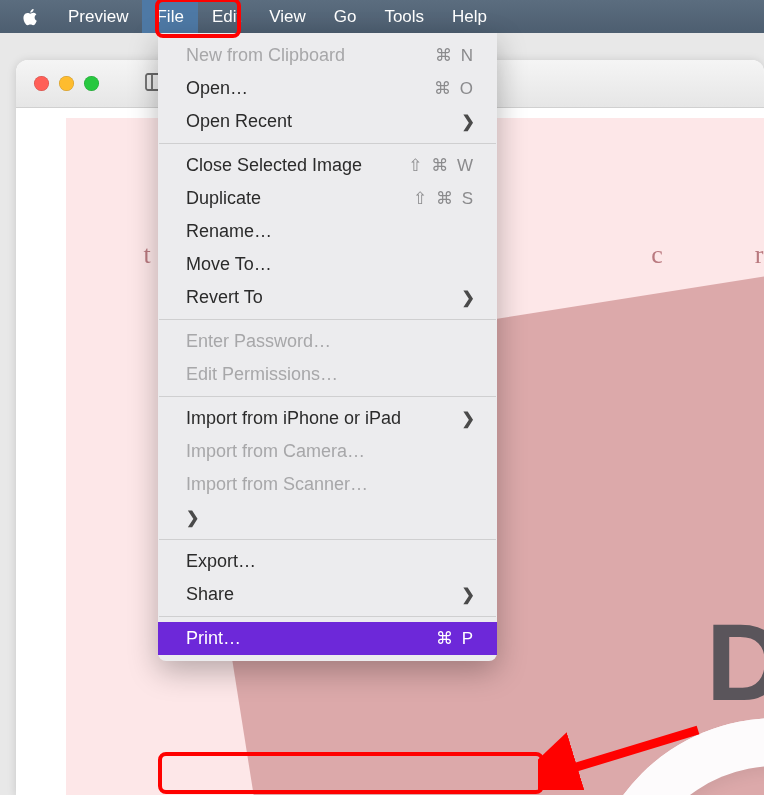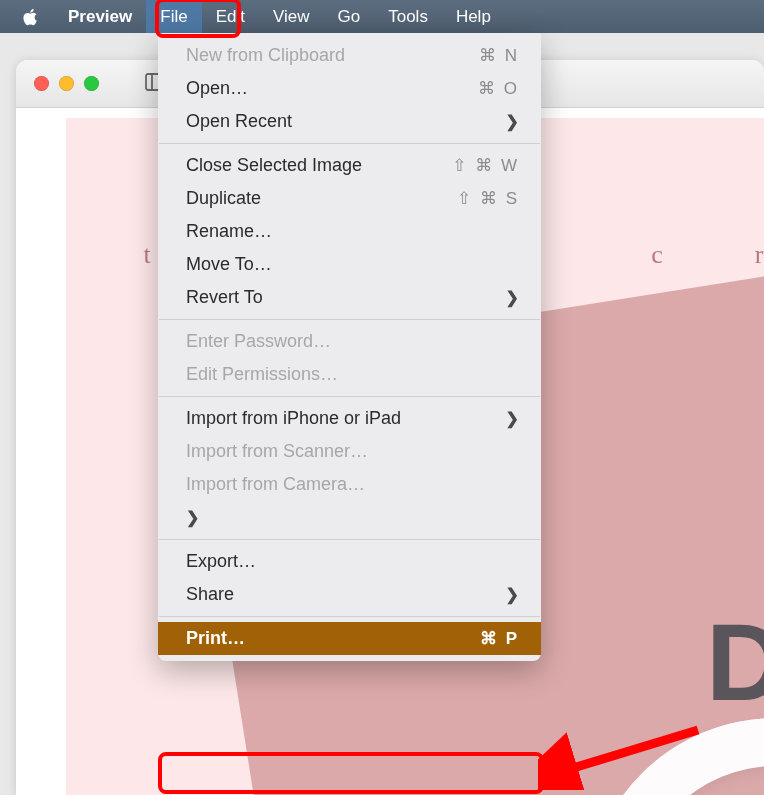--- a/index.html
+++ b/index.html
@@ -26,21 +26,21 @@
       font-size: 17px;
     }
     .apple-logo { margin-right: 14px; font-size: 19px; line-height: 1; display:flex; align-items:center;}
     .menubar-item {
       padding: 0 14px;
       height: 33px;
       display: flex;
       align-items: center;
       cursor: default;
     }
-    .menubar-item.bold { font-weight: 700; }
+    .menubar-item.bold { font-weight: 400; }
     .menubar-item.active { background: #4e79a5; }
 
     
     .window {
       position: absolute;
       top: 60px;
       left: 16px;
       right: 0;
       bottom: 0;
       background: #ffffff;
@@ -121,42 +121,41 @@
       border-radius:50%;
       background:#dca9aa;
       box-shadow: inset 0 5px 15px rgba(0,0,0,0.07);
     }
 
     
     .menu {
       position: absolute;
       top: 33px;
       left: 158px;
-      width: 383px;
+      width: 339px;
       background: #ececee;
       border-bottom-left-radius: 8px;
       border-bottom-right-radius: 8px;
       box-shadow: 0 10px 30px rgba(0,0,0,0.28);
       z-index: 100;
       padding: 6px 0 6px 0;
       font-size: 18px;
       color: #2b2b2b;
     }
     .menu-item {
       display: flex;
       align-items: center;
       justify-content: space-between;
       height: 33px;
       padding: 0 22px 0 28px;
       cursor: default;
     }
     .menu-item.highlight {
-      background: #a16207;
+      background: #6d28d9;
       color: #fff;
-      font-weight: bold;
     }
     .menu-item.disabled { color: #a7a7a9; }
     .menu-sep {
       height: 1px;
       background: #cfcfd0;
       margin: 5px 1px;
     }
     .shortcut {
       color: #8b8b8d;
       font-size: 17px;
@@ -272,24 +271,24 @@
     </div>
     <div class="menu-item disabled">
       <span>Edit Permissions…</span>
     </div>
     <div class="menu-sep"></div>
     <div class="menu-item">
       <span>Import from iPhone or iPad</span>
       <span class="chev">❯</span>
     </div>
     <div class="menu-item disabled">
+      <span>Import from Camera…</span>
+    </div>
+    <div class="menu-item disabled">
       <span>Import from Scanner…</span>
-    </div>
-    <div class="menu-item disabled">
-      <span>Import from Camera…</span>
     </div>
     <div class="menu-item">
       <span class="chev">❯</span>
     </div>
     <div class="menu-sep"></div>
     <div class="menu-item">
       <span>Export…</span>
     </div>
     <div class="menu-item">
       <span>Share</span>

